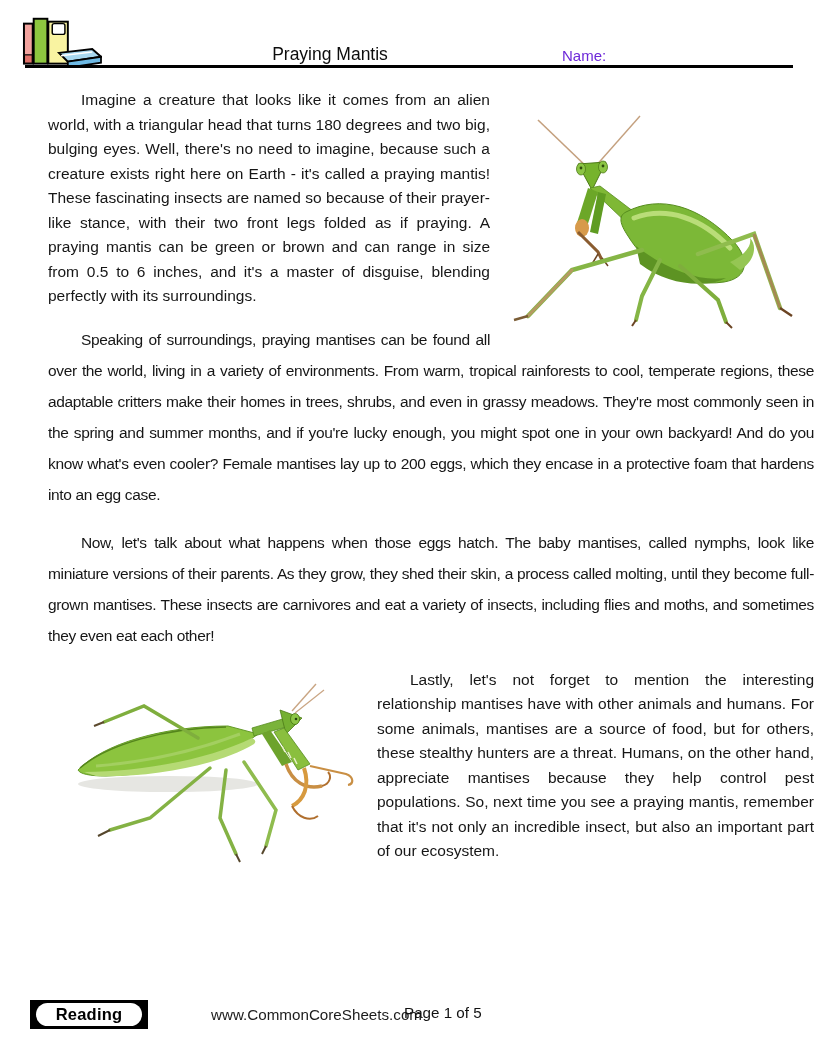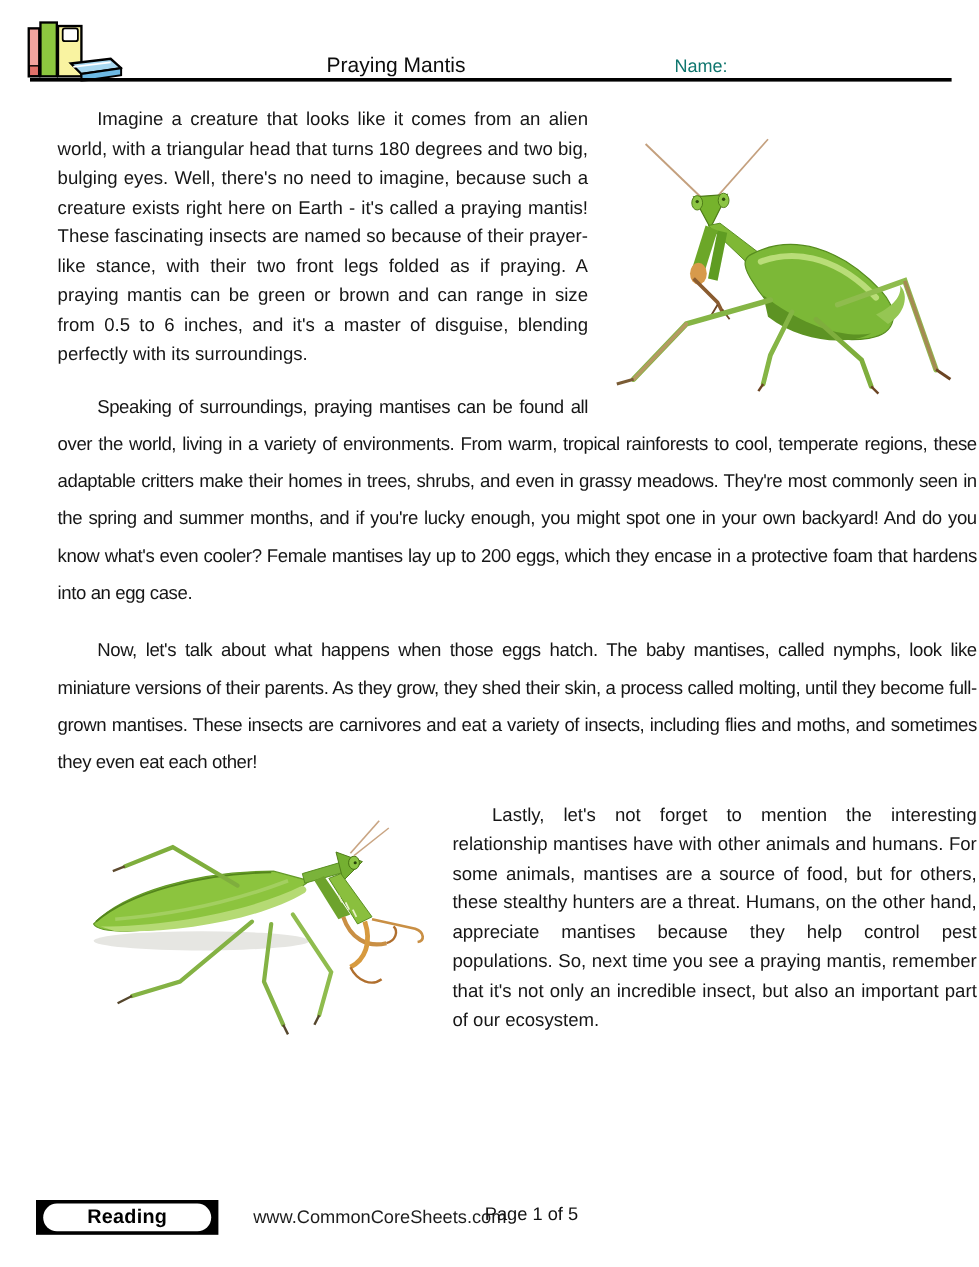--- a/index.html
+++ b/index.html
@@ -8,34 +8,34 @@
     margin:0 auto;overflow:hidden;
     font-family:Liberation Sans, sans-serif;color:#111;
   }
   
   .logo{position:absolute;left:22px;top:9px;width:80px;height:58px;}
   .header-rule{position:absolute;left:25px;top:65px;width:768px;height:3px;background:#000;}
   .page-title{
     position:absolute;left:240px;top:44px;width:180px;text-align:center;
     font-size:17.5px;font-weight:400;color:#0d0d0d;white-space:nowrap;
   }
-  .name-label{position:absolute;left:562px;top:47px;font-size:15px;color:#0f766e;}
+  .name-label{position:absolute;left:562px;top:47px;font-size:15px;color:#6d28d9;}
   
   .content{position:absolute;left:24px;top:88px;width:766px;margin-left:24px;}
   .para{
     margin:0 0 15px 0;text-align:justify;text-indent:33px;
     font-size:15.5px;line-height:24.5px;color:#161616;
   }
   .para.cond{letter-spacing:-0.35px;line-height:31px;margin-bottom:17px;}
   .img-right{float:right;width:312px;height:240px;margin:6px 0 6px 12px;}
   .img-left{float:left;width:315px;height:196px;margin:10px 14px 4px 0;}
   .img-right svg,.img-left svg{display:block;width:100%;height:100%;}
   .p4{margin-top:14px;}
   
-  .badge-box{position:absolute;left:30px;top:1000px;width:152px;height:29px;background:#000;}
+  .badge-box{position:absolute;left:30px;top:1000px;width:118px;height:29px;background:#000;}
   .badge-pill{
     position:absolute;left:6px;top:3px;right:6px;bottom:3px;background:#fff;border-radius:12px;
     display:flex;align-items:center;justify-content:center;
     font-size:16.5px;font-weight:700;color:#000;letter-spacing:0.2px;
   }
   .website{position:absolute;left:177px;top:1006px;font-size:15.2px;color:#1c1c1c;margin-left:34px;}
   .page-info{position:absolute;left:404px;top:1004px;font-size:15.2px;color:#111;}
 </style>
 </head>
 <body>

